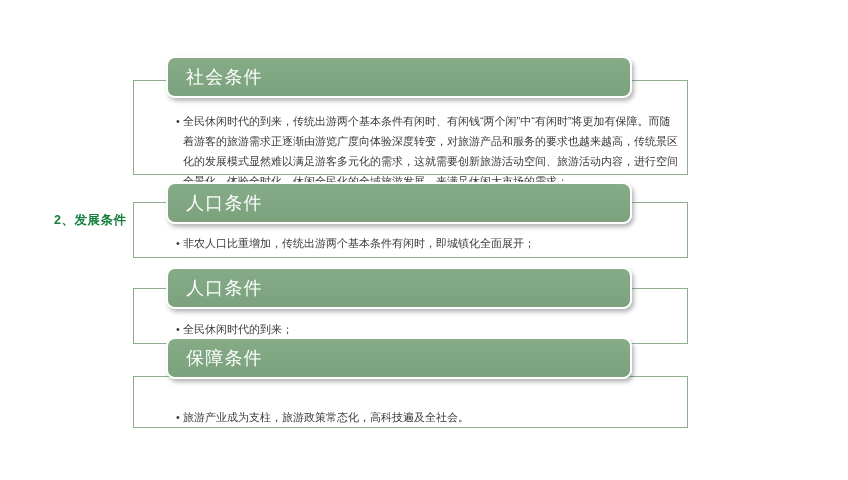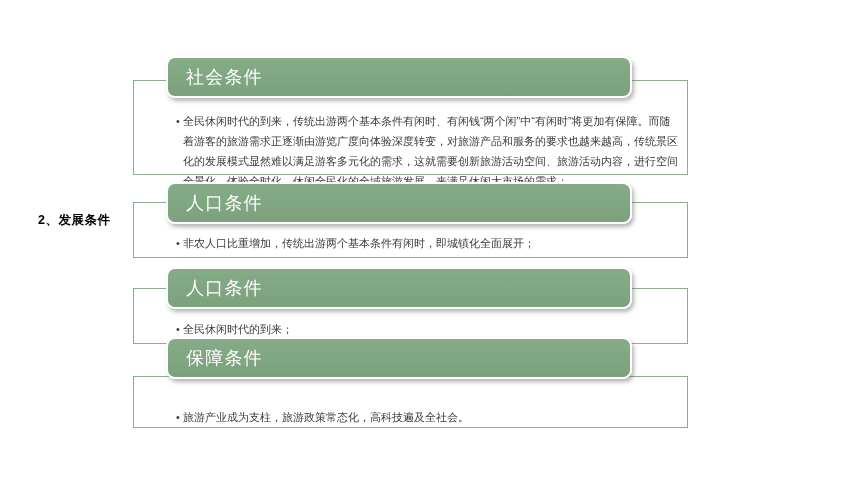--- a/index.html
+++ b/index.html
@@ -5,24 +5,24 @@
   html,body{margin:0;padding:0;background:#fff;}
   .stage{
     position:relative;
     width:848px;height:480px;
     background:#ffffff;
     overflow:hidden;
     font-family:"Liberation Sans", sans-serif;
   }
   .side-label{
     position:absolute;
-    left:38px;top:212px;
+    left:54px;top:212px;
     font-size:12.5px;
     font-weight:600;
-    color:#000000;
+    color:#15803d;
     letter-spacing:0.5px;
     white-space:nowrap;
     text-align:center;
   }
   .panel{
     position:absolute;
     left:133px;width:555px;
     border:1px solid #8cae8e;
     background:#ffffff;
     box-sizing:border-box;

